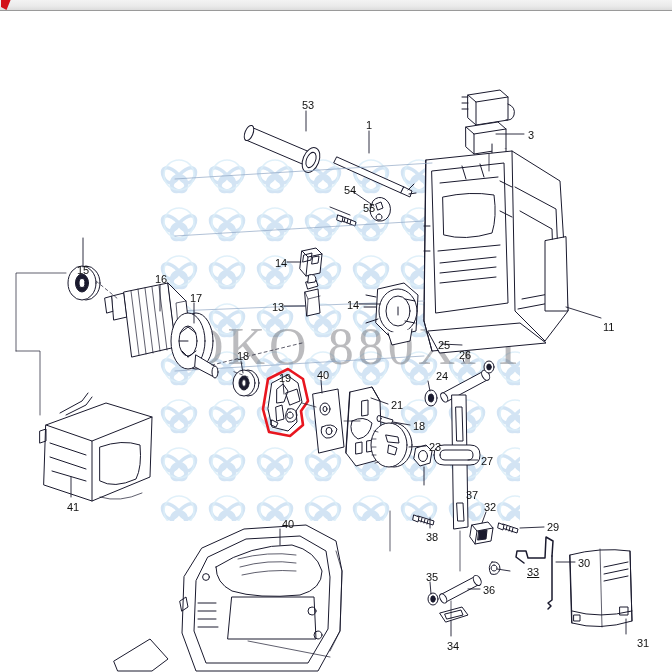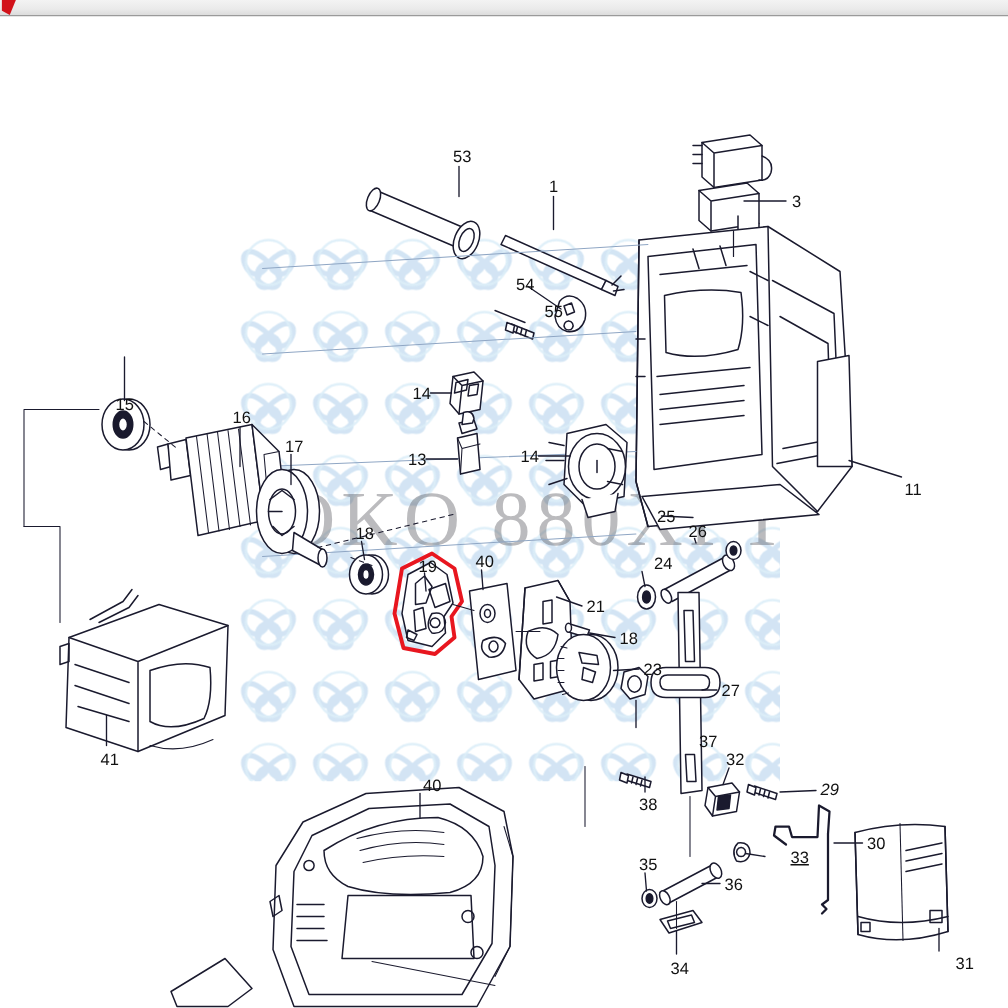--- a/index.html
+++ b/index.html
@@ -468,21 +468,21 @@
       <div class="label" style="left: 391px; top: 389px;">21</div>
       <div class="label" style="left: 413px; top: 410px;">18</div>
       <div class="label" style="left: 429px; top: 431px;">23</div>
       <div class="label" style="left: 436px; top: 360px;">24</div>
       <div class="label" style="left: 438px; top: 329px;">25</div>
       <div class="label" style="left: 459px; top: 339px;">26</div>
       <div class="label" style="left: 481px; top: 445px;">27</div>
       <div class="label" style="left: 420px; top: 479px; margin-left: 46px;">37</div>
       <div class="label" style="left: 426px; top: 521px;">38</div>
       <div class="label" style="left: 484px; top: 491px;">32</div>
-      <div class="label" style="left: 547px; top: 511px; font-style: italic;">29</div>
+      <div class="label" style="left: 547px; top: 511px;">29</div>
       <div class="label" style="left: 578px; top: 547px;">30</div>
       <div class="label" style="left: 623px; top: 627px; margin-left: 14px;">31</div>
       <div class="label" style="left: 527px; top: 556px; text-decoration: underline;">33</div>
       <div class="label" style="left: 426px; top: 561px;">35</div>
       <div class="label" style="left: 483px; top: 574px;">36</div>
       <div class="label" style="left: 447px; top: 630px;">34</div>
       <div class="label" style="left: 282px; top: 508px;">40</div>
       <div class="label" style="left: 67px; top: 491px;">41</div>
     </div>
 

